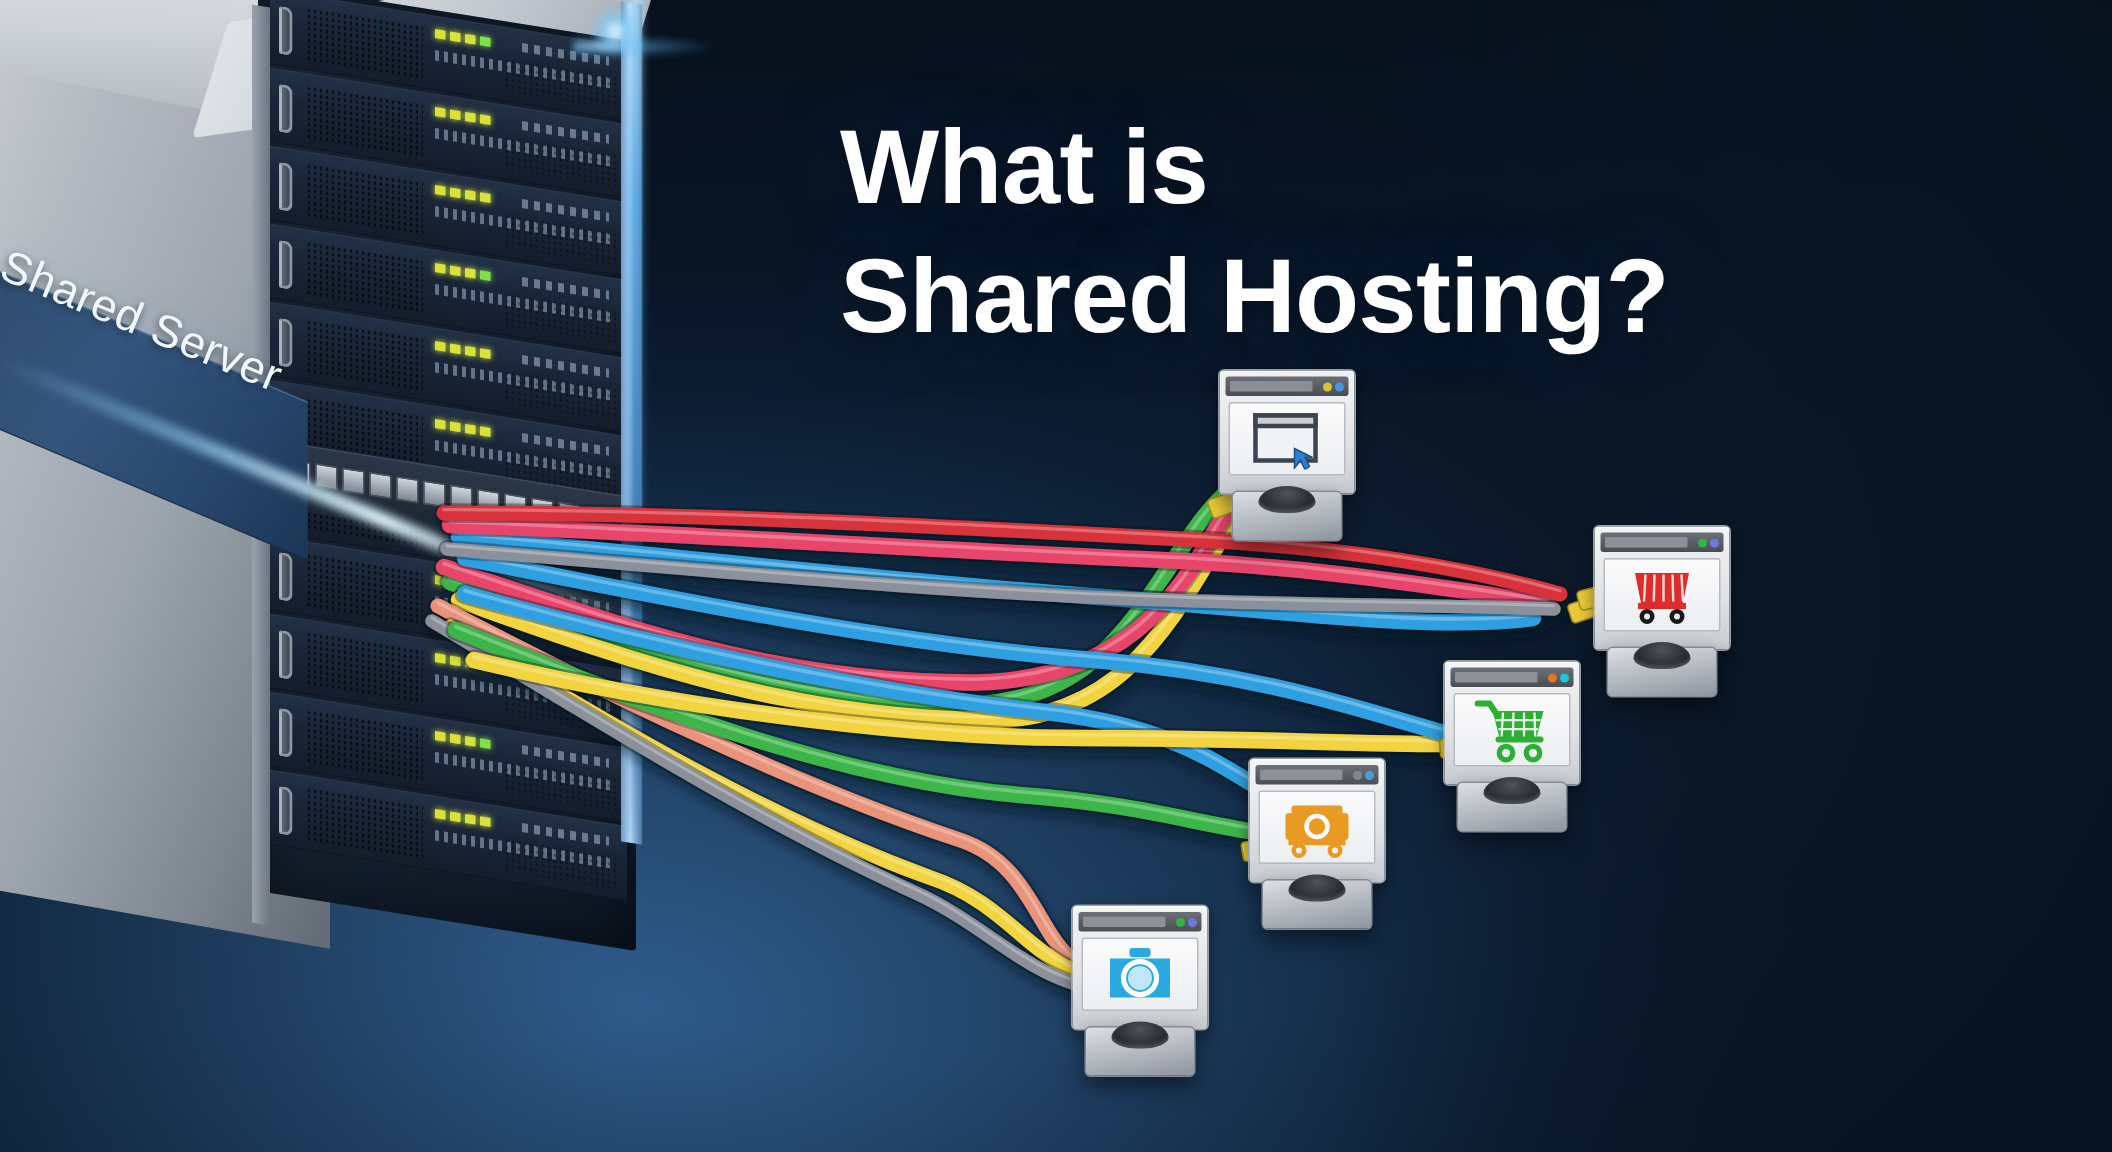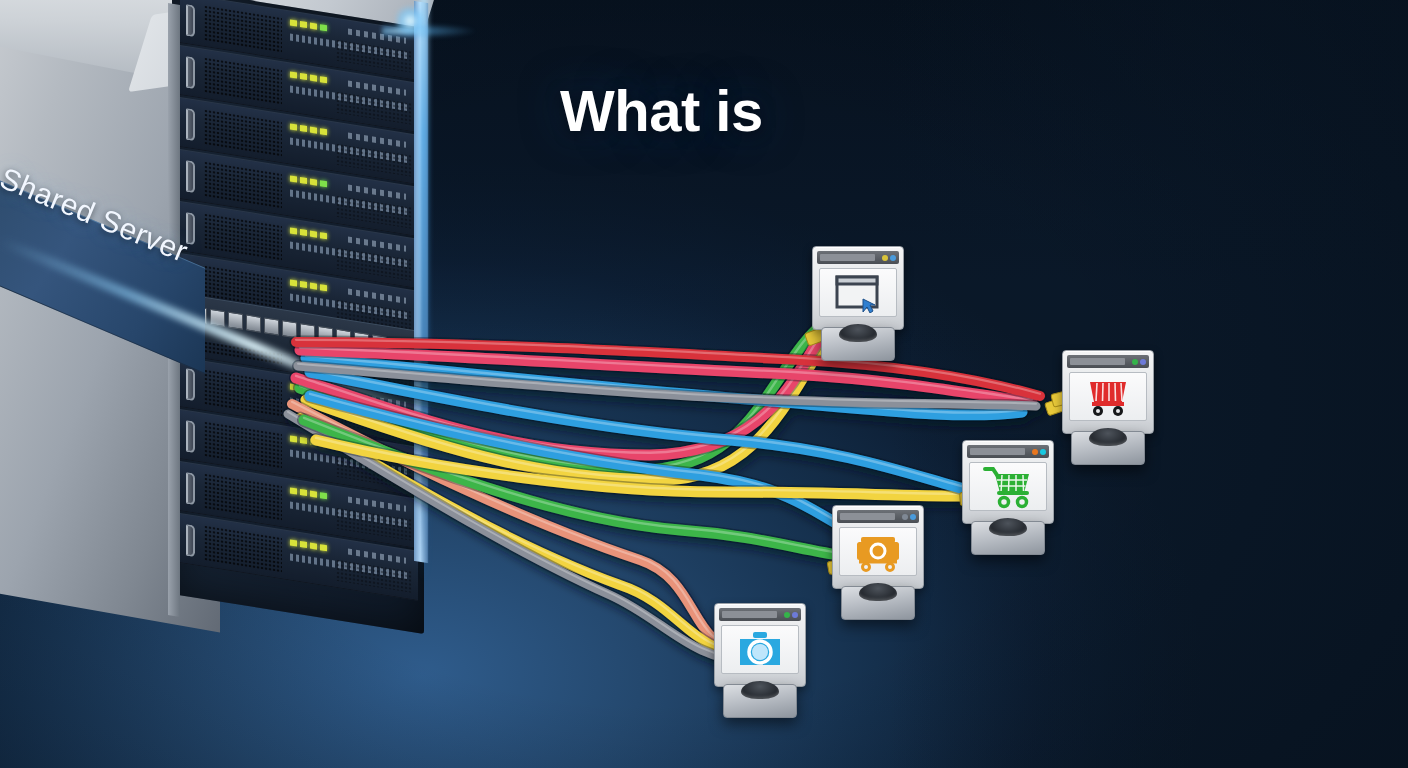--- a/index.html
+++ b/index.html
@@ -220,21 +220,21 @@
     width:38px; height:18px;
     background: radial-gradient(ellipse at 50% 30%, #4d535b 0%, #23272d 70%);
     border-radius: 50% 50% 45% 45% / 60% 60% 40% 40%;
     box-shadow: inset 0 -2px 3px rgba(255,255,255,.2);
   }
   .node-title { position:absolute; opacity:0; pointer-events:none; font-size:1px; }
   
   #title {
     position:absolute; left:560px; top:68px;
     color:#ffffff;
-    font-size:58px;
+    font-size:70px;
     font-weight:bold;
     line-height:86px;
     letter-spacing:-0.5px;
     text-shadow: 0 3px 14px rgba(0,0,0,.55), 0 0 40px rgba(20,60,110,.5);
     font-family:"Liberation Sans", sans-serif;
   }
   #title .l2 { display:block; }
 </style>
 </head>
 <body>
@@ -619,15 +619,16 @@
         </div>
         <div class="base">
           <div class="mount"></div>
         </div>
         <span class="node-title">Photo Site</span>
       </div>
     </div>
 
   <h1 id="title">
     <span class="l1">What is</span>
+    <span class="l2">Shared Hosting?</span>
   </h1>
 
 </div>
 
 </body></html>

